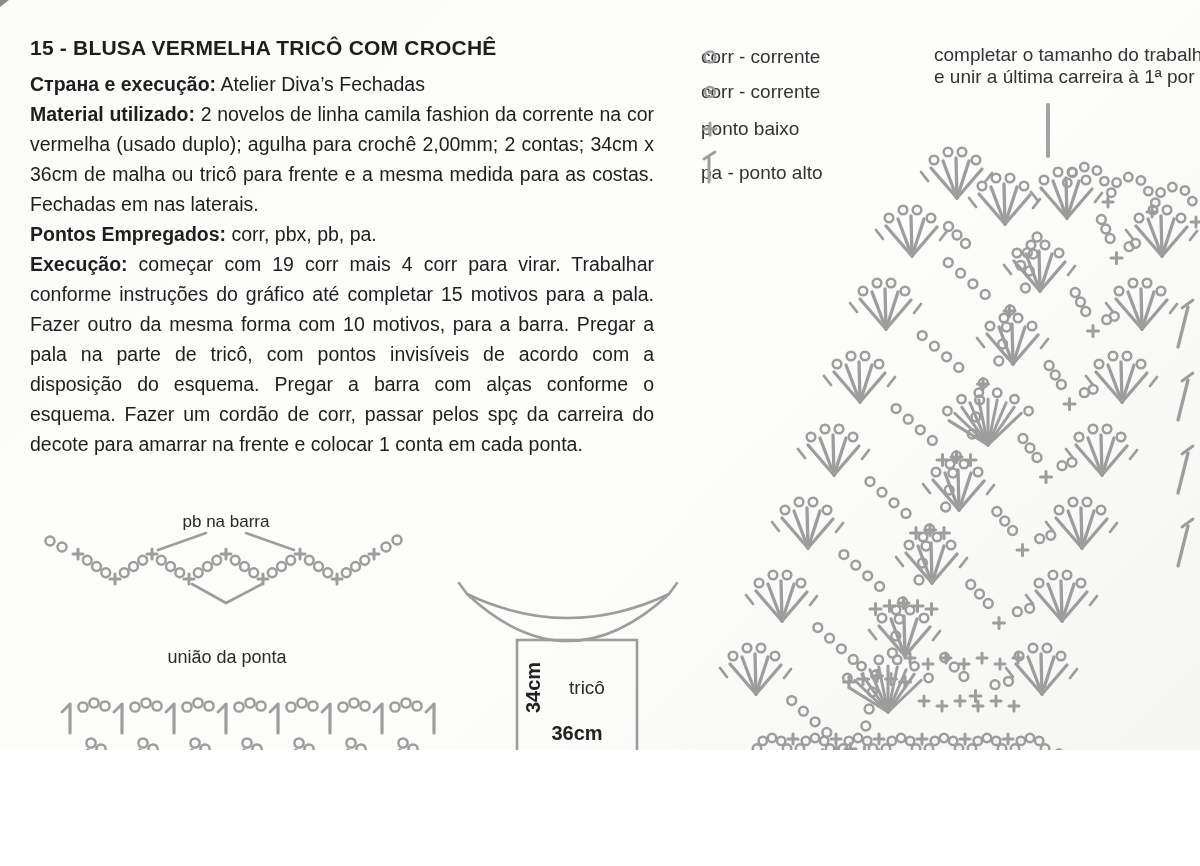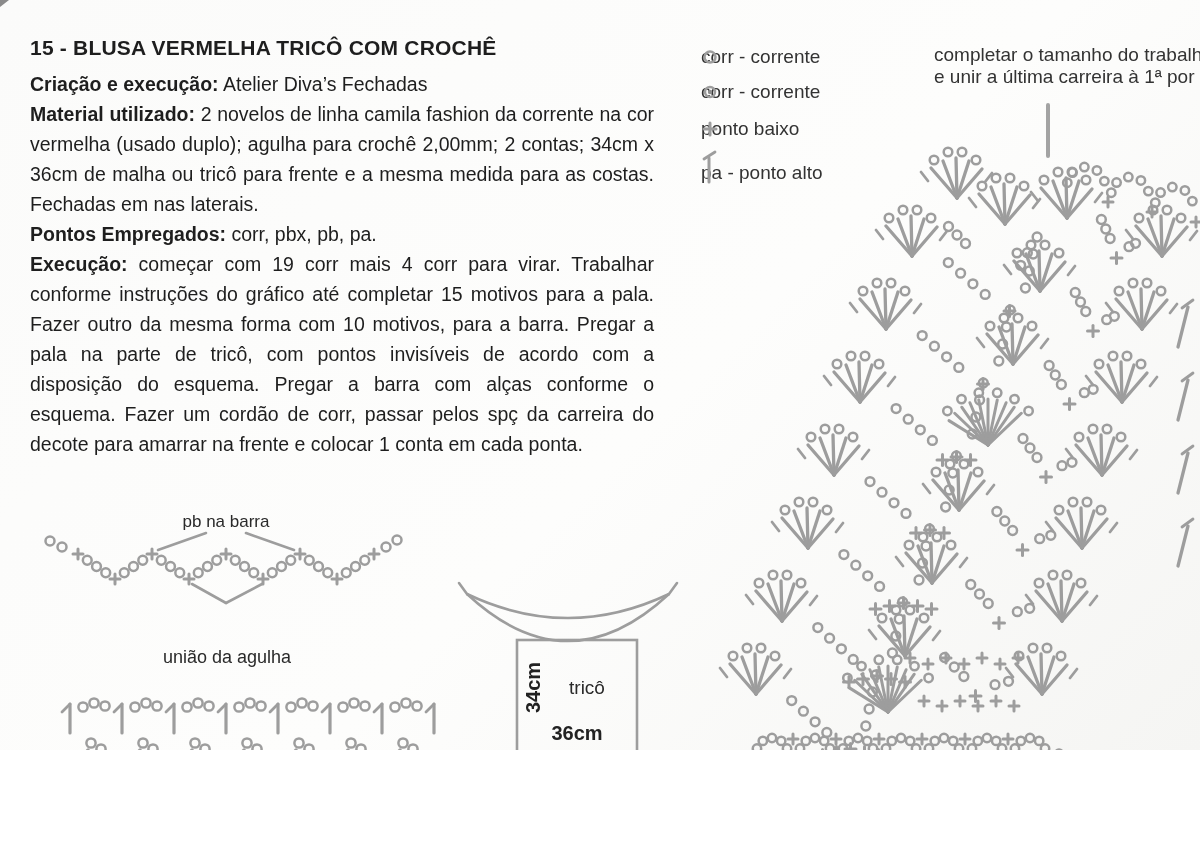--- a/index.html
+++ b/index.html
@@ -46,21 +46,21 @@
   svg{position:absolute;overflow:visible;}
 </style>
 </head>
 <body>
 
 <div class="page">
   <div class="corner"></div>
 
   <div class="doc">
     <h1>15 - BLUSA VERMELHA TRICÔ COM CROCHÊ</h1>
-    <p><b>Criação e execução:</b><span> Atelier Diva’s Fechadas</span></p>
+    <p><b>Страна e execução:</b><span> Atelier Diva’s Fechadas</span></p>
     <p><b>Material utilizado:</b><span> 2 novelos de linha camila fashion da corrente na cor vermelha (usado duplo); agulha para crochê 2,00mm; 2 contas; 34cm x 36cm de malha ou tricô para frente e a mesma medida para as costas. Fechadas em nas laterais.</span></p>
     <p><b>Pontos Empregados:</b><span> corr, pbx, pb, pa.</span></p>
     <p><b>Execução:</b><span> começar com 19 corr mais 4 corr para virar. Trabalhar conforme instruções do gráfico até completar 15 motivos para a pala. Fazer outro da mesma forma com 10 motivos, para a barra. Pregar a pala na parte de tricô, com pontos invisíveis de acordo com a disposição do esquema. Pregar a barra com alças conforme o esquema. Fazer um cordão de corr, passar pelos spç da carreira do decote para amarrar na frente e colocar 1 conta em cada ponta.</span></p>
   </div>
 
   <div class="legend">
     <div class="lrow r1">
       <svg id="lsym0" width="18" height="22">
           <circle cx="9" cy="11" r="5.5" fill="none" stroke="#9d9d9d" stroke-width="2.5"></circle>
         </svg>
@@ -760,21 +760,21 @@
       <line x1="329" y1="51" x2="339" y2="51" stroke="#9d9d9d" stroke-width="3" stroke-linecap="round"></line>
       <line x1="334" y1="46" x2="334" y2="56" stroke="#9d9d9d" stroke-width="3" stroke-linecap="round"></line>
       <circle cx="346" cy="44" r="4.5" fill="none" stroke="#9d9d9d" stroke-width="2.5"></circle>
       <circle cx="357" cy="37" r="4.5" fill="none" stroke="#9d9d9d" stroke-width="2.5"></circle>
       <line x1="166" y1="30" x2="118" y2="47" stroke="#9d9d9d" stroke-width="2.6" stroke-linecap="round"></line>
       <line x1="206" y1="30" x2="254" y2="47" stroke="#9d9d9d" stroke-width="2.6" stroke-linecap="round"></line>
       <line x1="152" y1="81" x2="186" y2="100" stroke="#9d9d9d" stroke-width="2.6" stroke-linecap="round"></line>
       <line x1="186" y1="100" x2="222" y2="81" stroke="#9d9d9d" stroke-width="2.6" stroke-linecap="round"></line>
     </svg>
   <div class="cap small" style="left:146px;top:512px;width:160px;">pb na barra</div>
-  <div class="cap med" style="left:127px;top:647px;width:200px;">união da agulha</div>
+  <div class="cap med" style="left:127px;top:647px;width:200px;">união da ponta</div>
 
   <svg id="biq" width="420" height="100" viewBox="0 0 420 100" style="left:30px;top:688px;">
       <line x1="40" y1="45" x2="40" y2="16" stroke="#9d9d9d" stroke-width="3.2" stroke-linecap="round"></line>
       <line x1="40" y1="16" x2="32" y2="24" stroke="#9d9d9d" stroke-width="2.8" stroke-linecap="round"></line>
       <circle cx="53" cy="19" r="4.6" fill="none" stroke="#9d9d9d" stroke-width="2.5"></circle>
       <circle cx="64" cy="15" r="4.6" fill="none" stroke="#9d9d9d" stroke-width="2.5"></circle>
       <circle cx="75" cy="18" r="4.6" fill="none" stroke="#9d9d9d" stroke-width="2.5"></circle>
       <line x1="34" y1="86" x2="58" y2="62" stroke="#9d9d9d" stroke-width="3.2" stroke-linecap="round"></line>
       <line x1="39" y1="89" x2="63" y2="65" stroke="#9d9d9d" stroke-width="3.2" stroke-linecap="round"></line>
       <line x1="44" y1="92" x2="68" y2="68" stroke="#9d9d9d" stroke-width="3.2" stroke-linecap="round"></line>

